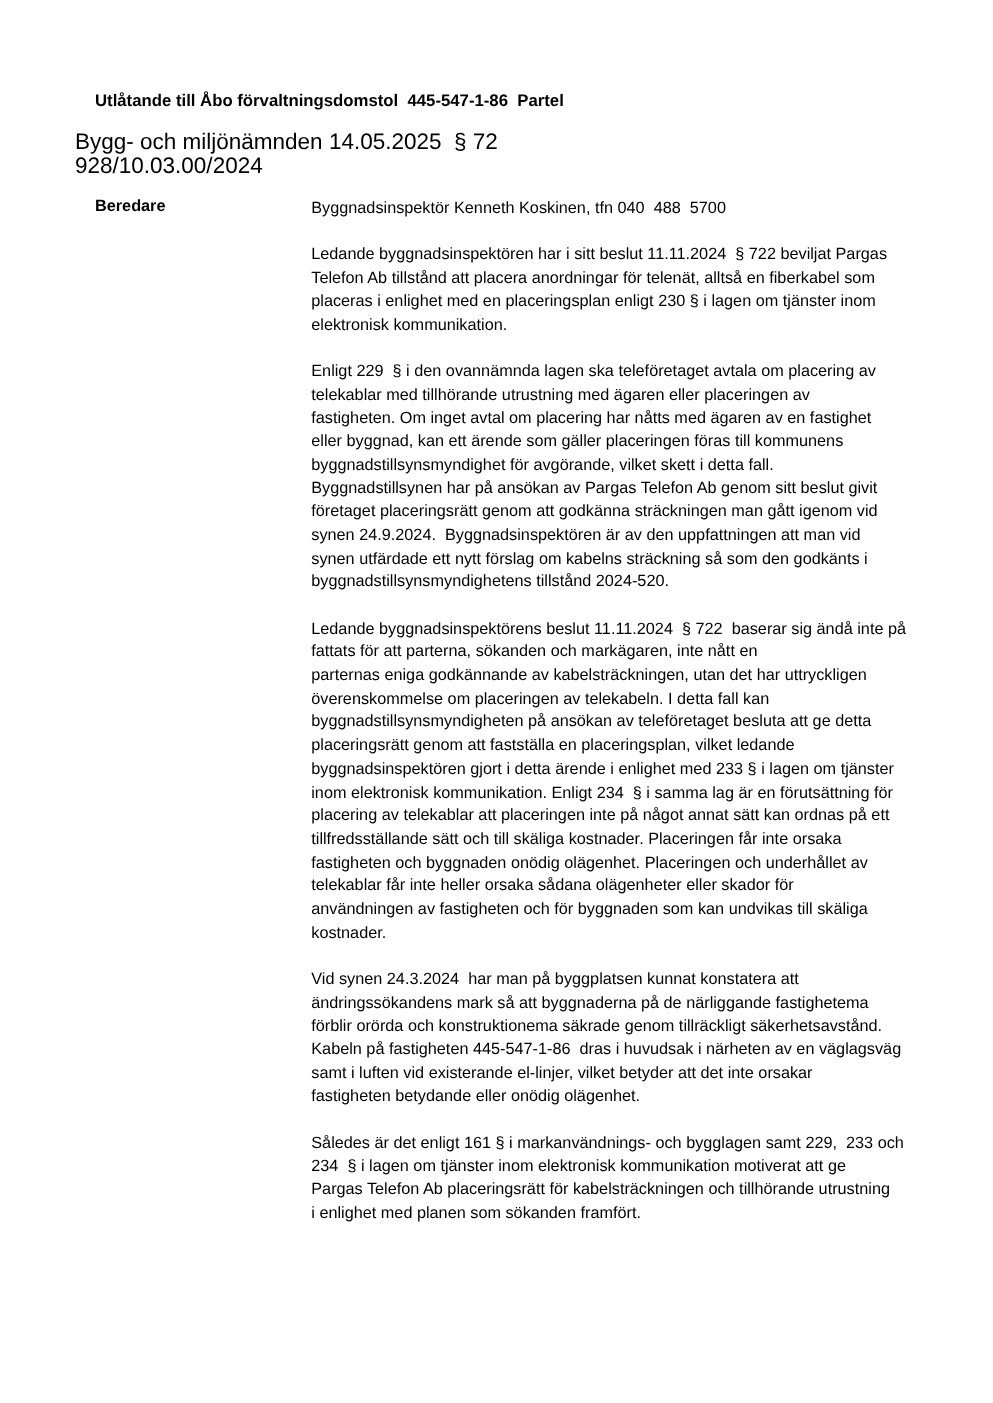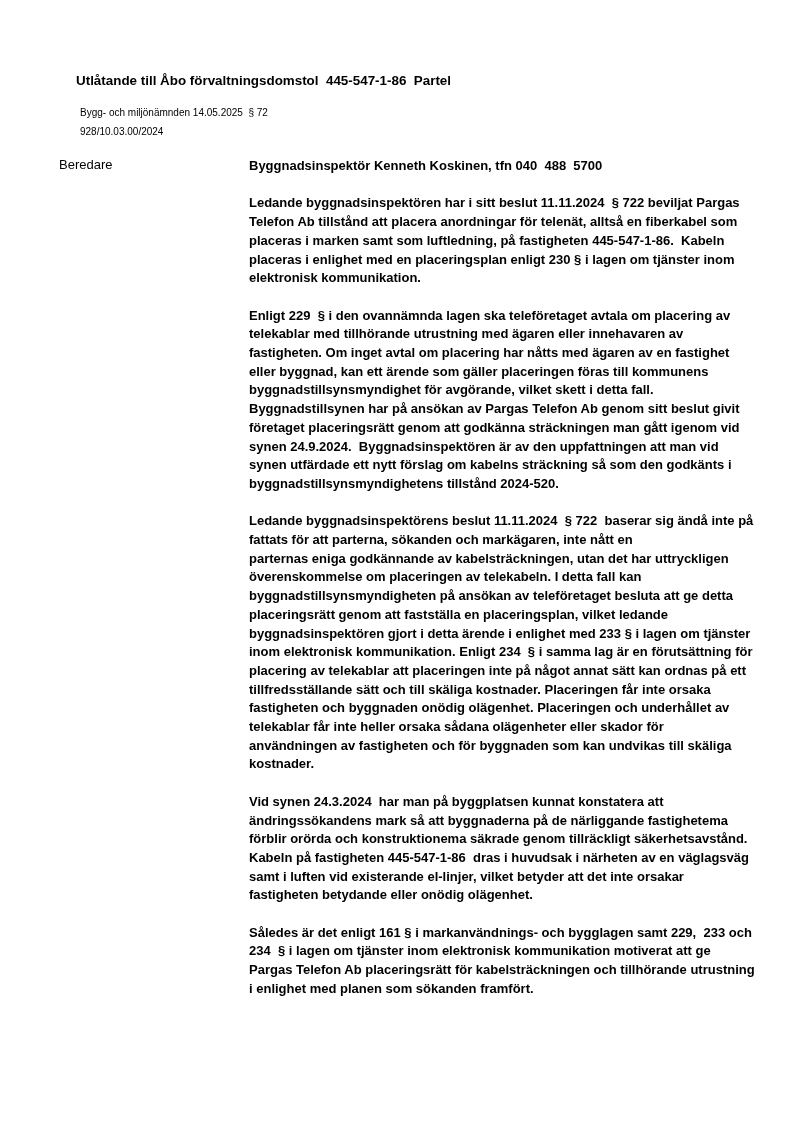--- a/index.html
+++ b/index.html
@@ -1,24 +1,24 @@
 <!DOCTYPE html>
 <html><head>
 <meta charset="utf-8">
 <style>
   html, body { margin: 0; padding: 0; background: #ffffff; }
   body { width: 794px; height: 1122px; position: relative; overflow: hidden;
          font-family: "Liberation Sans", sans-serif; color: #000; }
   .title { position: absolute; left: 76px; top: 73px; font-size: 13.4px; font-weight: bold; white-space: pre; }
-  .meta { position: absolute; left: 80px; top: 104px; font-size: 10px; line-height: 18.5px; }
+  .meta { position: absolute; left: 60px; top: 104px; font-size: 18px; line-height: 18.5px; }
   .meta div { white-space: pre; }
-  .label { position: absolute; left: 59px; top: 157px; font-size: 13px; font-weight: normal; }
+  .label { position: absolute; left: 76px; top: 157px; font-size: 13px; font-weight: bold; }
   .body { position: absolute; left: 249px; top: 157px; width: 500px; font-size: 13px; line-height: 18.7px; }
   .para { margin: 0 0 18.7px 0; }
-  .line { white-space: pre; display: block; font-weight: bold; }
+  .line { white-space: pre; display: block; }
 </style>
 </head>
 <body>
 
 <div class="title">Utlåtande till Åbo förvaltningsdomstol  445-547-1-86  Partel</div>
 
 <div class="meta">
   <div>Bygg- och miljönämnden 14.05.2025  § 72</div>
   <div>928/10.03.00/2024</div>
 </div>
@@ -26,27 +26,26 @@
 <div class="label">Beredare</div>
 
 <div class="body">
   <div class="para">
     <span class="line">Byggnadsinspektör Kenneth Koskinen, tfn 040  488  5700</span>
   </div>
   <div id="paras">
       <div class="para">
         <span class="line">Ledande byggnadsinspektören har i sitt beslut 11.11.2024  § 722 beviljat Pargas</span>
         <span class="line">Telefon Ab tillstånd att placera anordningar för telenät, alltså en fiberkabel som</span>
-        <span class="line">placeras i marken samt som luftledning, på fastigheten 445-547-1-86.  Kabeln</span>
         <span class="line">placeras i enlighet med en placeringsplan enligt 230 § i lagen om tjänster inom</span>
         <span class="line">elektronisk kommunikation.</span>
       </div>
       <div class="para">
         <span class="line">Enligt 229  § i den ovannämnda lagen ska teleföretaget avtala om placering av</span>
-        <span class="line">telekablar med tillhörande utrustning med ägaren eller innehavaren av</span>
+        <span class="line">telekablar med tillhörande utrustning med ägaren eller placeringen av</span>
         <span class="line">fastigheten. Om inget avtal om placering har nåtts med ägaren av en fastighet</span>
         <span class="line">eller byggnad, kan ett ärende som gäller placeringen föras till kommunens</span>
         <span class="line">byggnadstillsynsmyndighet för avgörande, vilket skett i detta fall.</span>
         <span class="line">Byggnadstillsynen har på ansökan av Pargas Telefon Ab genom sitt beslut givit</span>
         <span class="line">företaget placeringsrätt genom att godkänna sträckningen man gått igenom vid</span>
         <span class="line">synen 24.9.2024.  Byggnadsinspektören är av den uppfattningen att man vid</span>
         <span class="line">synen utfärdade ett nytt förslag om kabelns sträckning så som den godkänts i</span>
         <span class="line">byggnadstillsynsmyndighetens tillstånd 2024-520.</span>
       </div>
       <div class="para">

